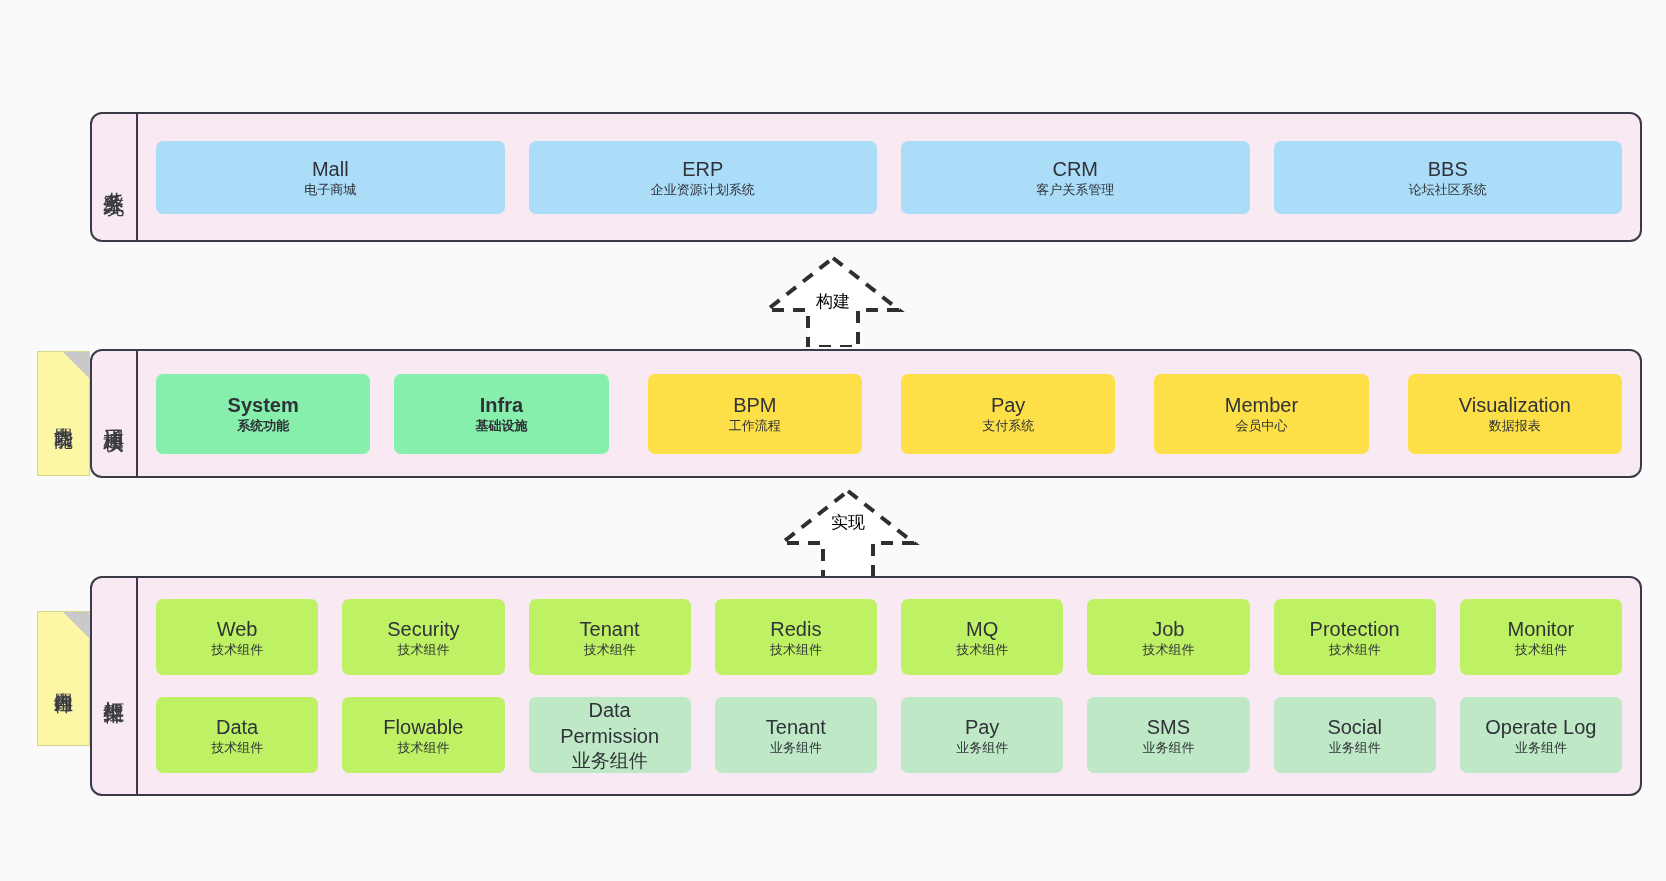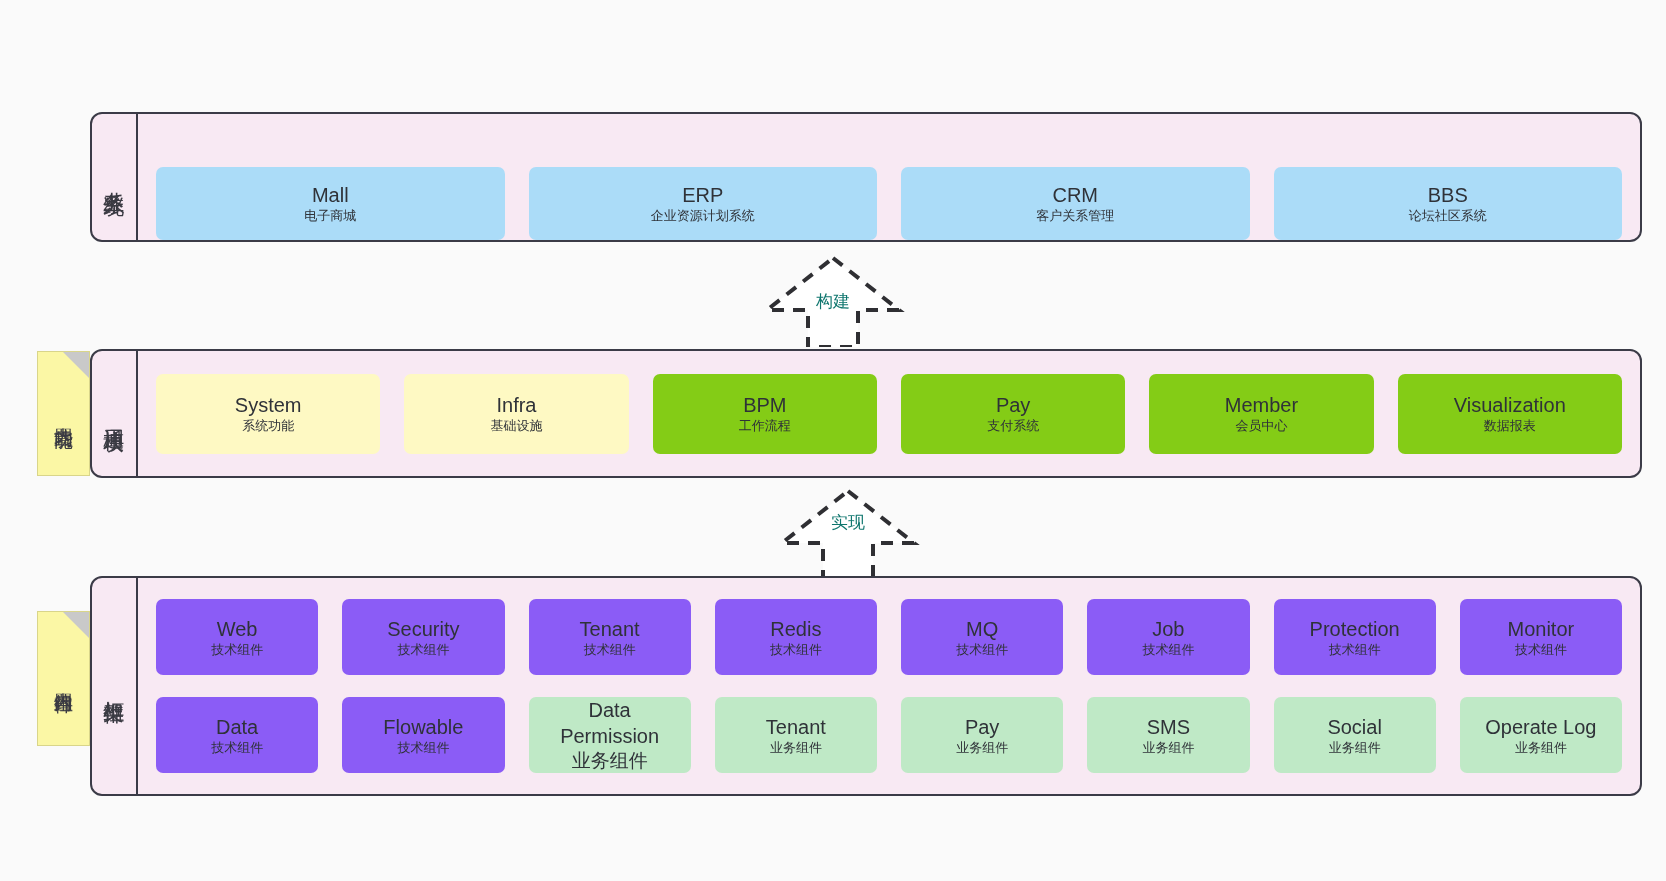--- a/index.html
+++ b/index.html
@@ -87,31 +87,31 @@
   .card .t2 {
     font-size: 13px;
     line-height: 1.3;
   }
   .card .t3 {
     font-size: 19px;
     line-height: 1.3;
   }
 
   .c-blue        { background: #abdcf8; }
-  .c-red         { background: #fef9c3; }
-  .c-pink        { background: #84cc16; }
-  .c-green       { background: #8b5cf6; }
+  .c-red         { background: #86efac; font-weight: bold; }
+  .c-pink        { background: #fde047; margin-left: 15px; }
+  .c-green       { background: #bef264; }
   .c-lightgreen  { background: #bfe9c6; }
 
   
   #layer-business  { left: 90px;  top: 112px; width: 1552px; height: 130px; }
   #layer-common    { left: 90px;  top: 349px; width: 1552px; height: 129px; }
   #layer-framework { left: 90px;  top: 576px; width: 1552px; height: 220px; }
 
-  #layer-business .layer-body  { padding-top: 0; padding-bottom: 0; justify-content: flex-end; }
+  #layer-business .layer-body  { padding-top: 0; padding-bottom: 0; }
   #layer-business .card        { height: 73px; }
   #layer-common   .card        { height: 80px; }
   #layer-framework .card       { height: 76px; }
   #layer-framework .layer-body { gap: 22px; padding-top: 8px; padding-bottom: 8px; }
 
   
   .note {
     position: absolute;
     box-sizing: border-box;
     background: #fbf7a5;
@@ -141,21 +141,21 @@
   #note-common    { left: 37px; top: 351px; width: 53px; height: 125px; }
   #note-framework { left: 37px; top: 611px; width: 53px; height: 135px; }
 
   
   .arrow-wrap {
     position: absolute;
   }
   .arrow-label {
     position: absolute;
     font-size: 17px;
-    color: #0f766e;
+    color: #000000;
     background: transparent;
     white-space: nowrap;
     user-select: none;
   }
   #arrow-build  { left: 748px; top: 252px; width: 170px; height: 95px; }
   #arrow-build .arrow-label  { left: 68px; top: 38px; }
   #arrow-impl   { left: 763px; top: 485px; width: 170px; height: 95px; }
   #arrow-impl .arrow-label   { left: 68px; top: 26px; }
 </style>
 </head>

